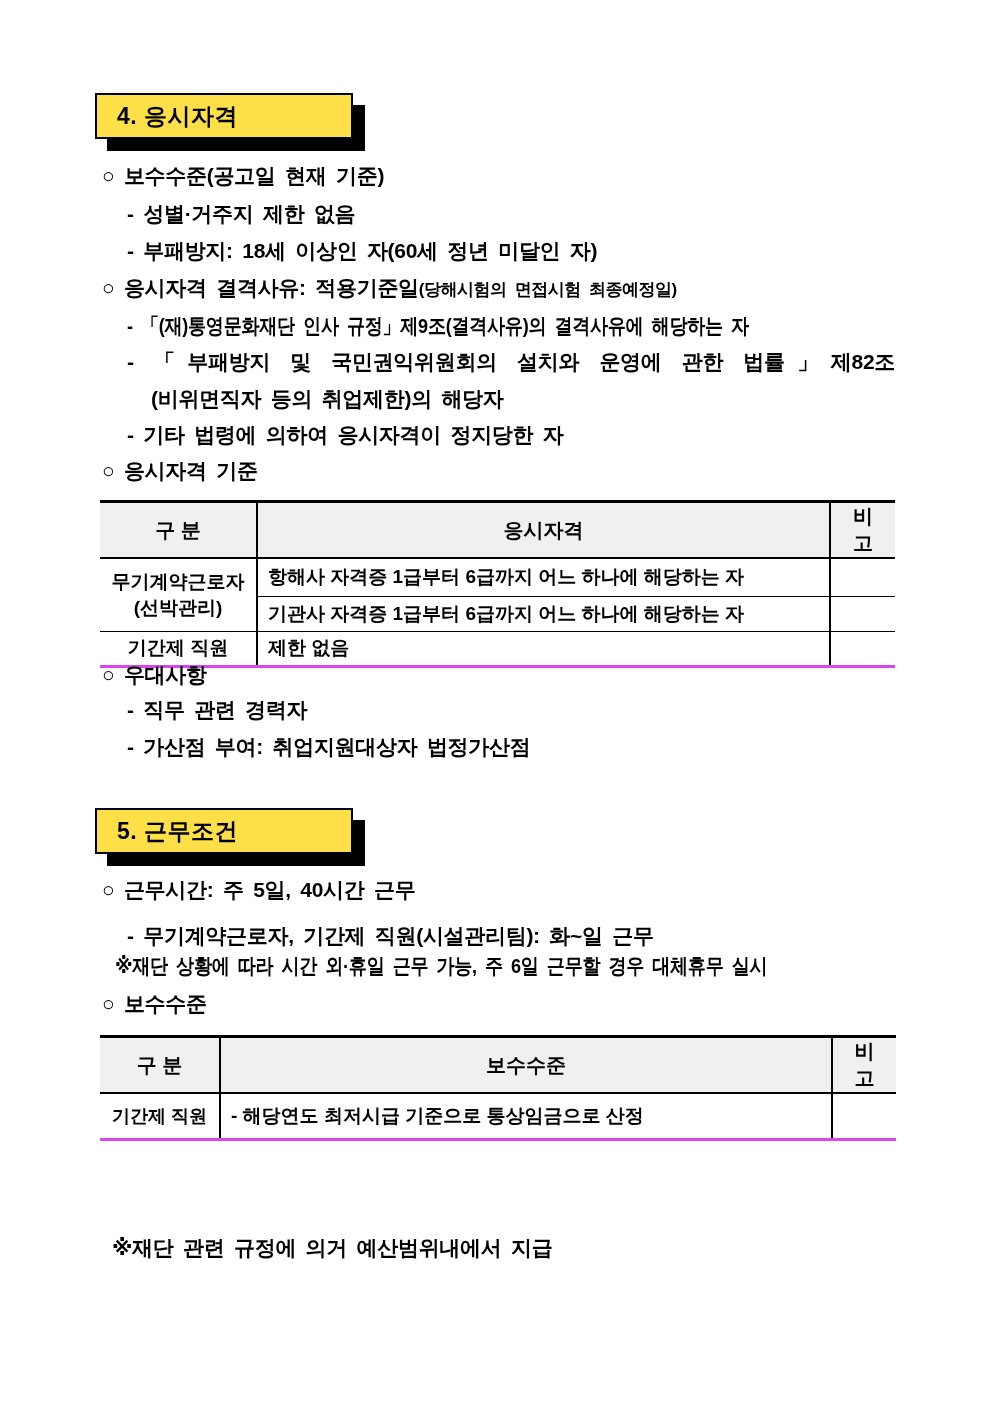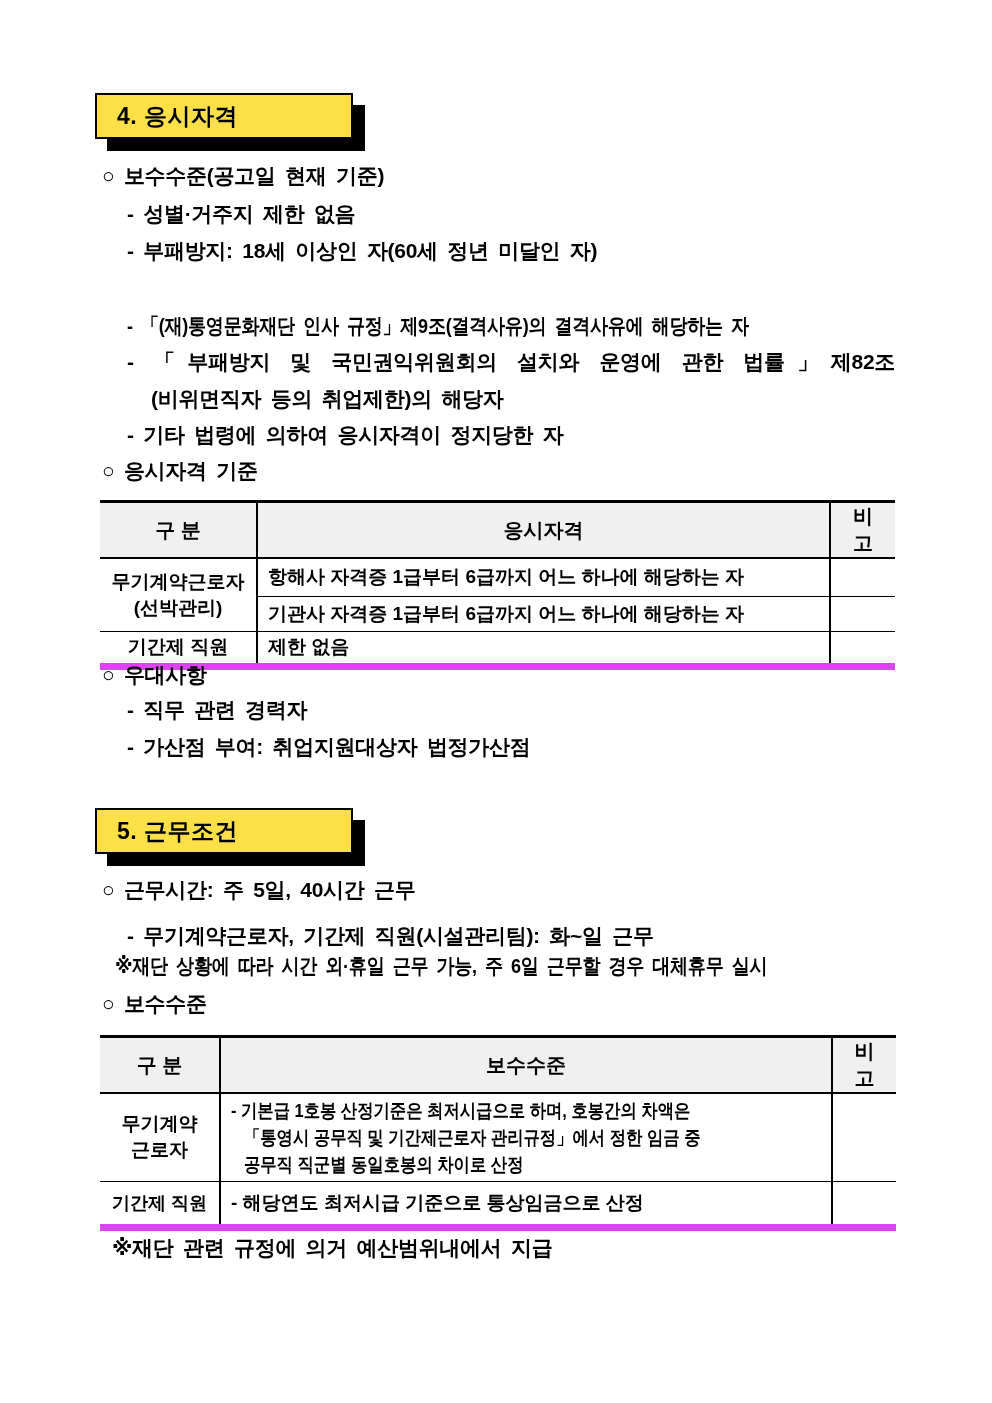--- a/index.html
+++ b/index.html
@@ -37,21 +37,21 @@
     font-size:23px;
     font-weight:700;
     letter-spacing:0.5px;
   }
   .titlebox .tbl-label { display:block; padding-left:20px; line-height:42px; }
   table.doc {
     position:absolute;
     border-collapse:collapse;
     table-layout:fixed;
     border-top:3px solid #000000;
-    border-bottom:7px solid #d946ef;
+    border-bottom:3px solid #d946ef;
     font-weight:600;
   }
   table.doc th, table.doc td {
     border-left:2px solid #000000;
     border-right:2px solid #000000;
     border-top:1.5px solid #000000;
     border-bottom:1.5px solid #000000;
     padding:0 10px;
     box-sizing:border-box;
     overflow:hidden;
@@ -78,20 +78,21 @@
 <div class="page">
 
   <div class="titlebox" style="left:95px; top:93px; width:258px; height:46px;">
     <span class="tbl-label">4. 응시자격</span>
   </div>
 
   <div class="line" style="left:102px; top:161px;">○ 보수수준(공고일 현재 기준)</div>
   <div class="line" style="left:127px; top:199px;">- 성별·거주지 제한 없음</div>
   <div class="line" style="left:127px; top:236px;">- 부패방지: 18세 이상인 자(60세 정년 미달인 자)</div>
 
+  <div class="line" style="left:102px; top:273px;"><span>○ 응시자격 결격사유: 적용기준일</span><span class="small">(당해시험의 면접시험 최종예정일)</span></div>
 
   <div class="line cond" style="left:127px; top:311px;">- 「(재)통영문화재단 인사 규정」제9조(결격사유)의 결격사유에 해당하는 자</div>
   <div class="line justify" style="left:127px; top:347px; width:768px;">- 「부패방지 및 국민권익위원회의 설치와 운영에 관한 법률」제82조</div>
   <div class="line" style="left:151px; top:384px;">(비위면직자 등의 취업제한)의 해당자</div>
   <div class="line" style="left:127px; top:420px;">- 기타 법령에 의하여 응시자격이 정지당한 자</div>
   <div class="line" style="left:102px; top:456px;">○ 응시자격 기준</div>
 
   <table class="doc" style="left:100px; top:500px; width:795px;">
     <colgroup>
         <col style="width:157px">
@@ -148,36 +149,20 @@
         <col style="width:64px">
       </colgroup>
     <thead>
       <tr style="height:42px;">
         <th>구 분</th>
         <th>보수수준</th>
         <th>비 고</th>
       </tr>
     </thead>
     <tbody>
-      <tr style="height:88px;">
-        <td class="c">
-          <div class="two-line">
-            <span style="display:block;">무기계약</span>
-            <span style="display:block;">근로자</span>
-          </div>
-        </td>
-        <td class="l">
-          <div class="cell-lines cond">
-            <div>- 기본급 1호봉 산정기준은 최저시급으로 하며, 호봉간의 차액은</div>
-            <div class="ind">「통영시 공무직 및 기간제근로자 관리규정」에서 정한 임금 중</div>
-            <div class="ind">공무직 직군별 동일호봉의 차이로 산정</div>
-          </div>
-        </td>
-        <td class="c"></td>
-      </tr>
       <tr style="height:46px;">
         <td class="c" style="padding:0 4px; font-size:18px;">기간제 직원</td>
         <td class="l">- 해당연도 최저시급 기준으로 통상임금으로 산정</td>
         <td class="c"></td>
       </tr>
     </tbody>
   </table>
 
   <div class="line" style="left:112px; top:1233px;">※재단 관련 규정에 의거 예산범위내에서 지급</div>
 

